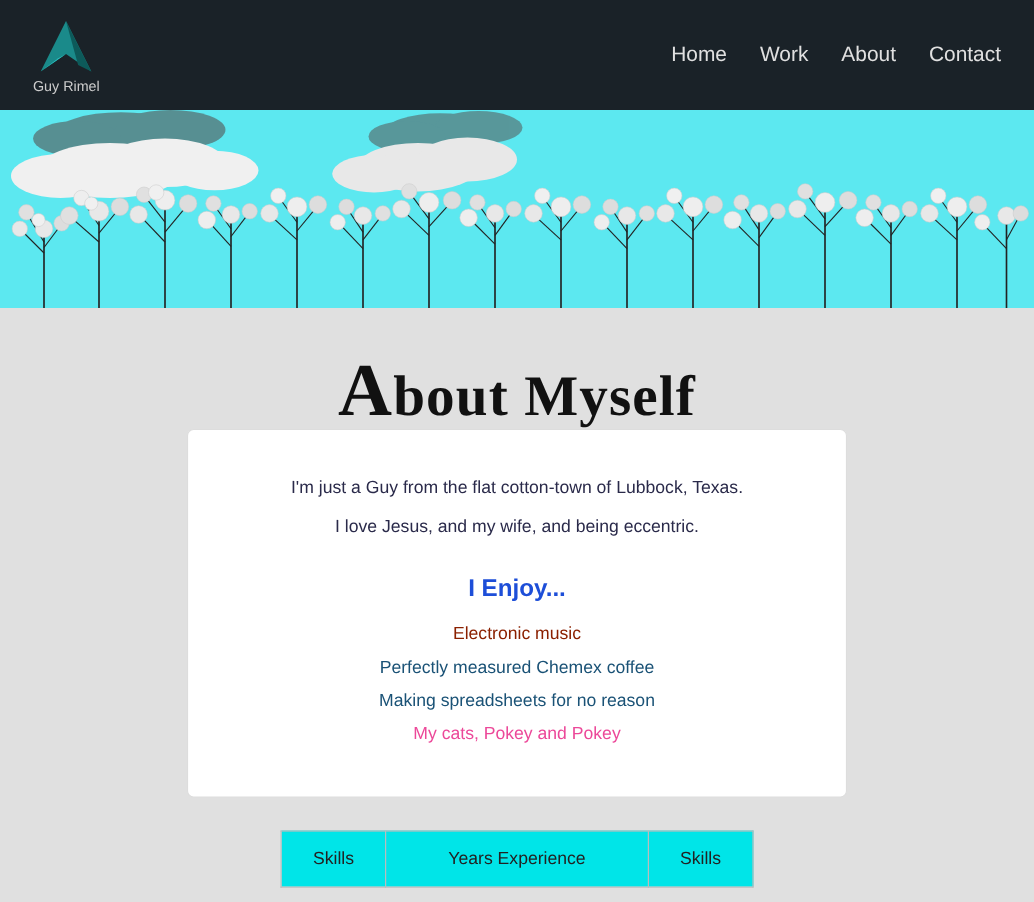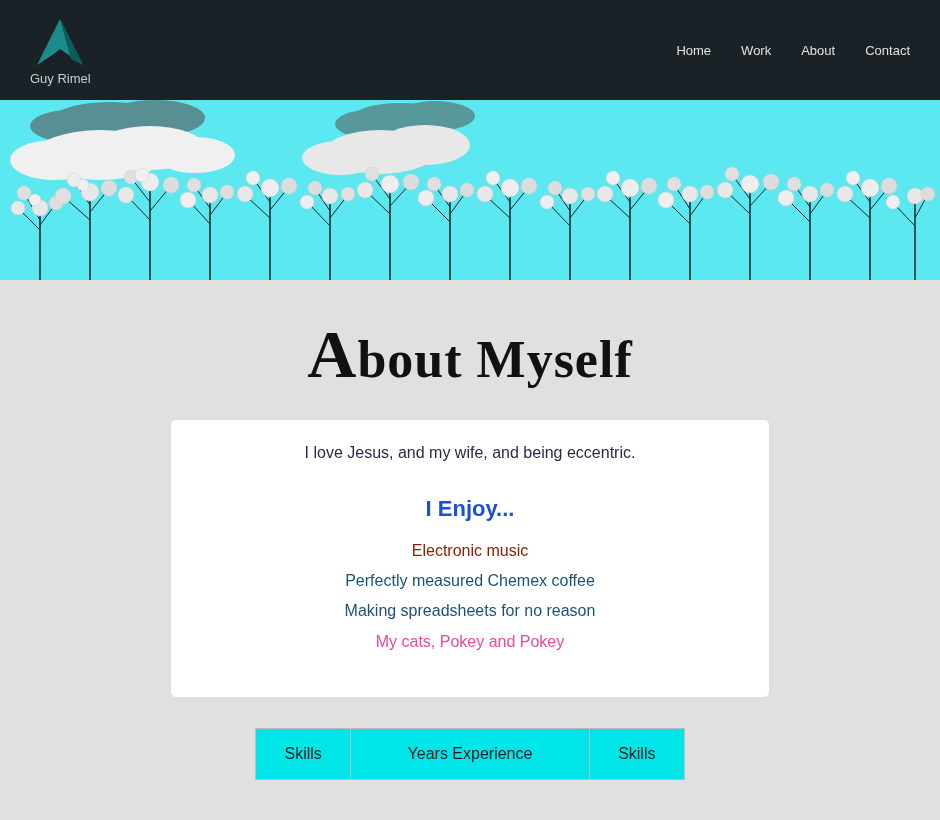--- a/index.html
+++ b/index.html
@@ -30,21 +30,21 @@
       font-family: Arial, sans-serif;
     }
     .nav-links {
       display: flex;
       gap: 30px;
       list-style: none;
     }
     .nav-links a {
       color: #e0e0e0;
       text-decoration: none;
-      font-size: 13px;
+      font-size: 19px;
       font-family: Arial, sans-serif;
     }
 
     
     .hero-banner {
       width: 100%;
       height: 180px;
       background: #5ce0e8;
       position: relative;
       overflow: hidden;
@@ -56,21 +56,20 @@
       padding: 40px 20px 40px;
       display: flex;
       flex-direction: column;
       align-items: center;
     }
 
     .page-title {
       font-size: 52px;
       font-weight: bold;
       color: #111;
-      margin-bottom: 30px;
       font-family: Georgia, serif;
       letter-spacing: 1px;
     }
     .page-title span.drop-cap {
       font-size: 68px;
       line-height: 1;
       font-variant: small-caps;
     }
 
     .about-card {
@@ -361,20 +360,21 @@
   </svg>
 </div>
 
 <div class="main-content">
 
   <h1 class="page-title">
     <span class="drop-cap">A</span><span>bout Myself</span>
   </h1>
 
   <div class="about-card">
+    <p class="bio-text">I'm just a Guy from the flat cotton-town of Lubbock, Texas.</p>
     <p class="bio-text" style="margin-top:-20px;">I love Jesus, and my wife, and being eccentric.</p>
 
     <h2 class="enjoy-title">I Enjoy...</h2>
 
     <ul class="enjoy-list">
       <li>Electronic music</li>
       <li>Perfectly measured Chemex coffee</li>
       <li>Making spreadsheets for no reason</li>
       <li>My cats, Pokey and Pokey</li>
     </ul>

